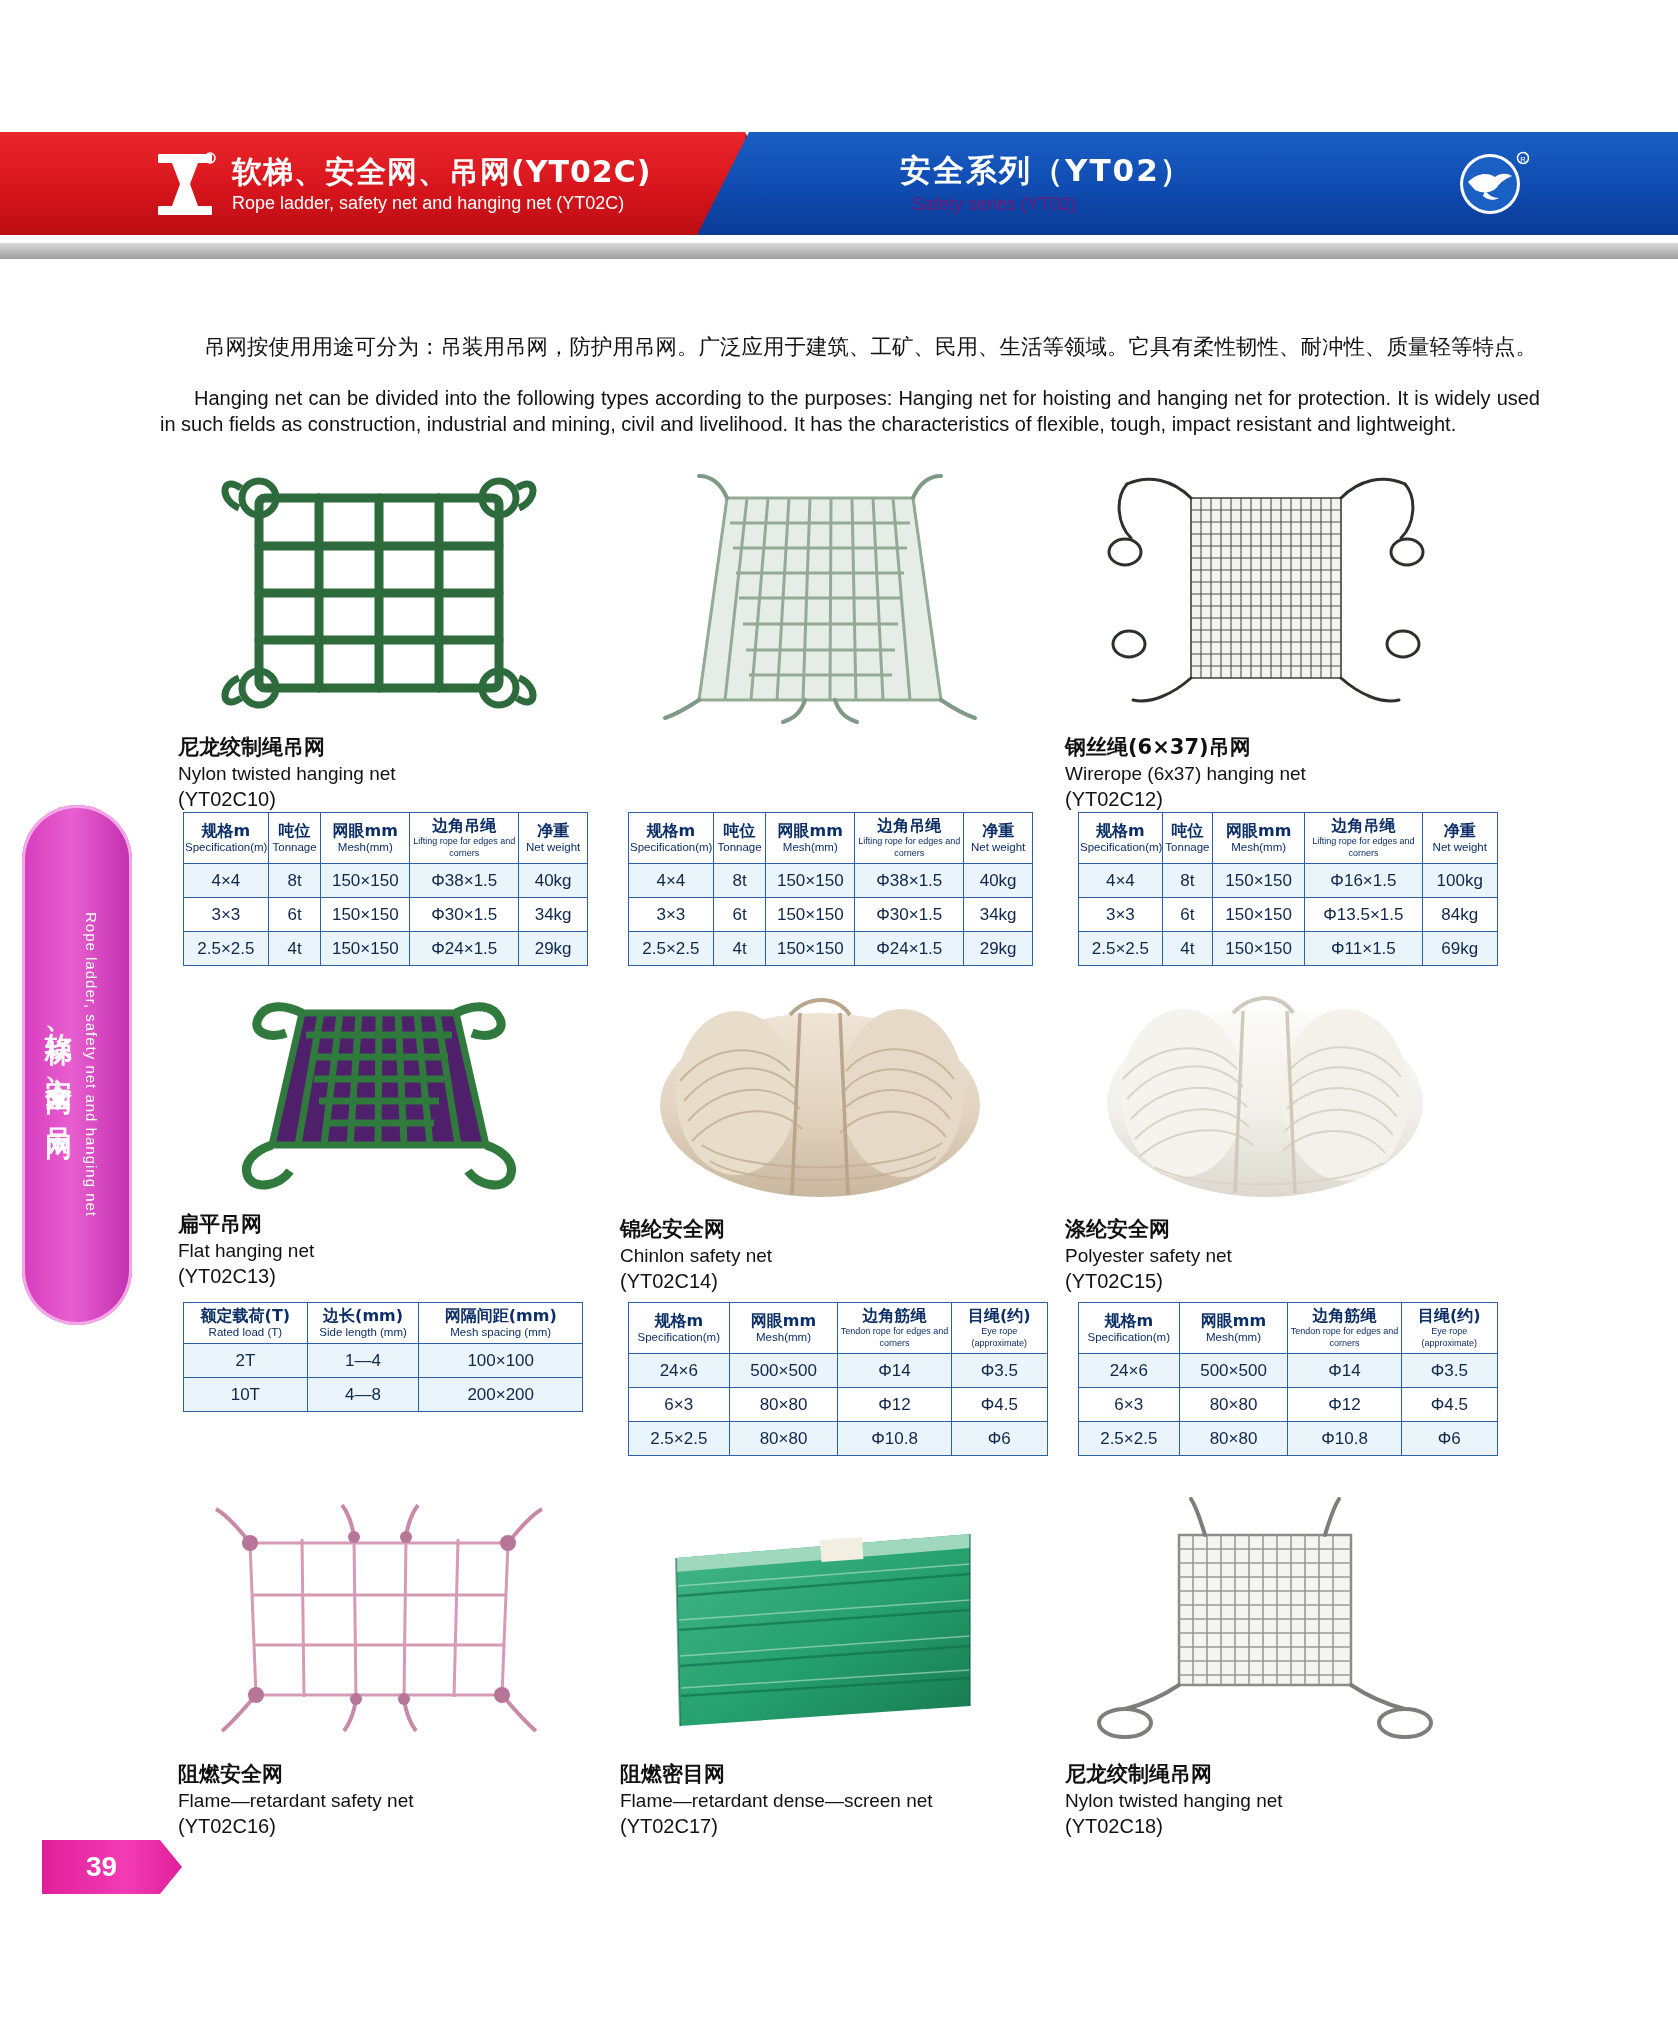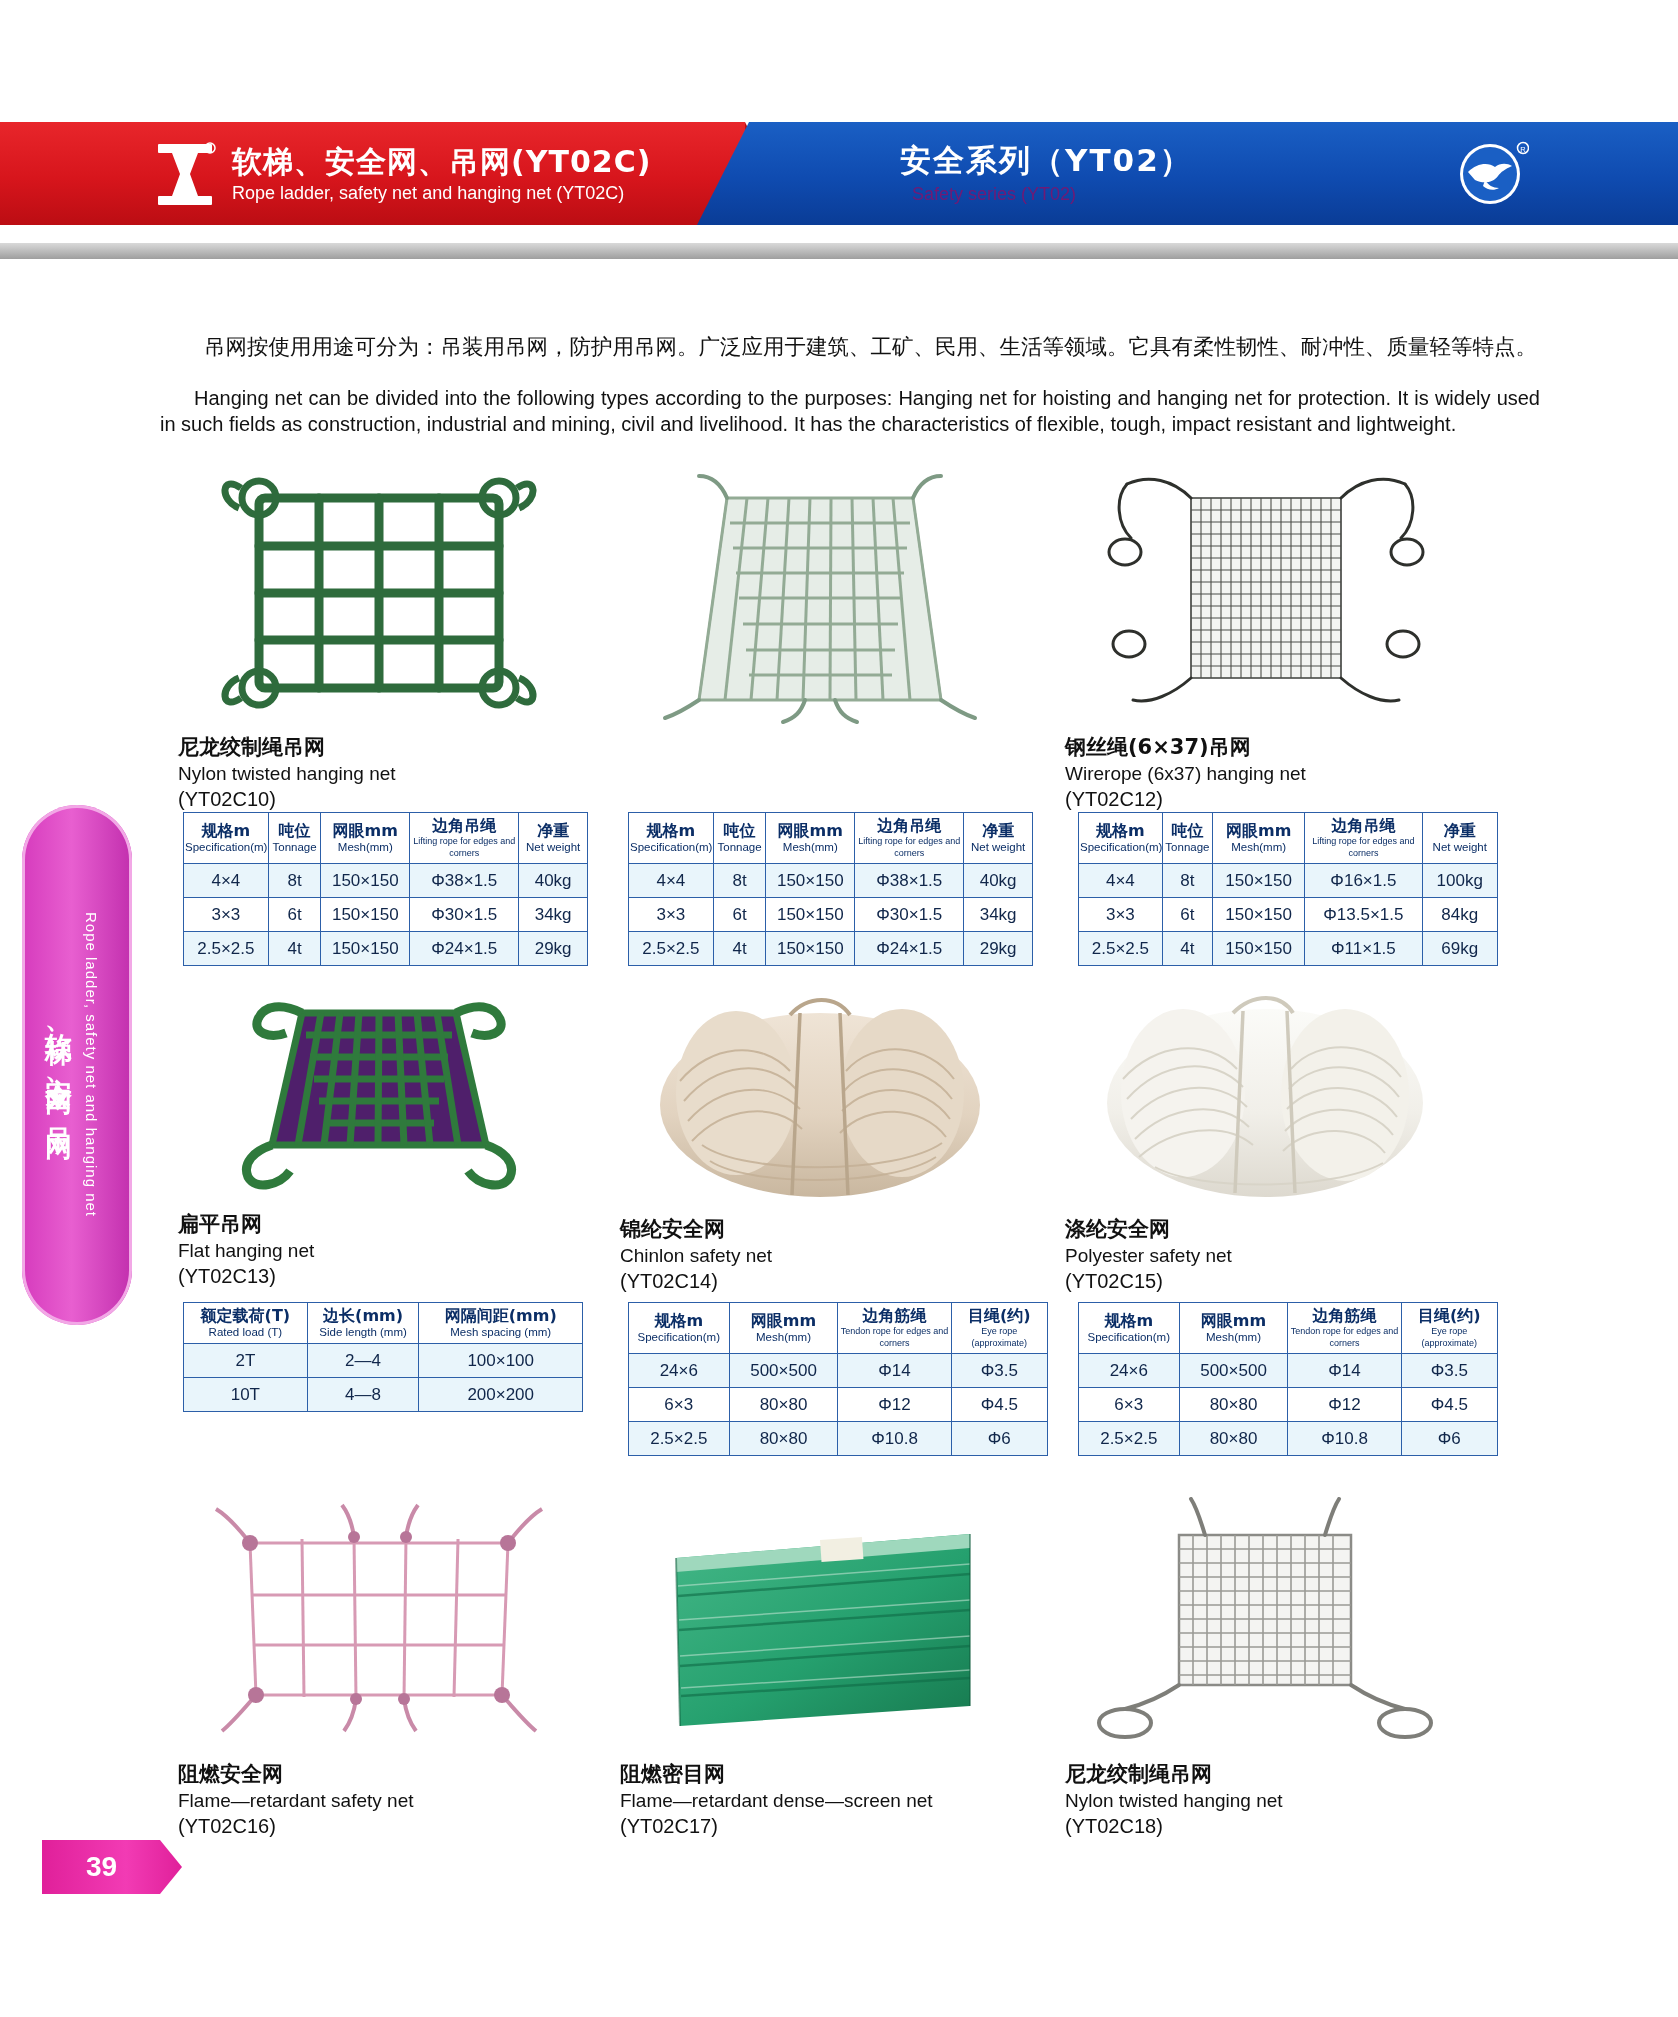--- a/index.html
+++ b/index.html
@@ -6,21 +6,21 @@
   body{
     width:1678px;height:2017px;
     background:#ffffff;
     font-family:"Liberation Sans", sans-serif;
     position:relative;
     overflow:hidden;
   }
   .page{position:absolute;left:0;top:0;width:1678px;height:2017px;}
 
   
-  .header{position:absolute;left:0;top:122px;width:1678px;height:103px;}
+  .header{position:absolute;left:0;top:132px;width:1678px;height:103px;}
   .header-red{
     position:absolute;left:0;top:0;width:745px;height:103px;
     background:linear-gradient(180deg,#e8262b 0%, #d7151c 55%, #bb0d13 100%);
   }
   .header-red:after{
     content:"";position:absolute;right:-52px;top:0;width:0;height:0;
     border-top:103px solid transparent;
     border-left:52px solid #bb0d13;
   }
   .header-blue{
@@ -565,21 +565,21 @@
             </td>
         <td>
               <span class="th-cn">网隔间距(mm)</span>
               <span class="th-en">Mesh spacing (mm)</span>
             </td>
       </tr>
         </thead>
       <tbody>
         <tr class="odd">
           <td>2T</td>
-          <td>2—4</td>
+          <td>1—4</td>
           <td>100×100</td>
         </tr>
         <tr class="odd">
           <td>10T</td>
           <td>4—8</td>
           <td>200×200</td>
         </tr>
       </tbody>
     </table>
   </div>

